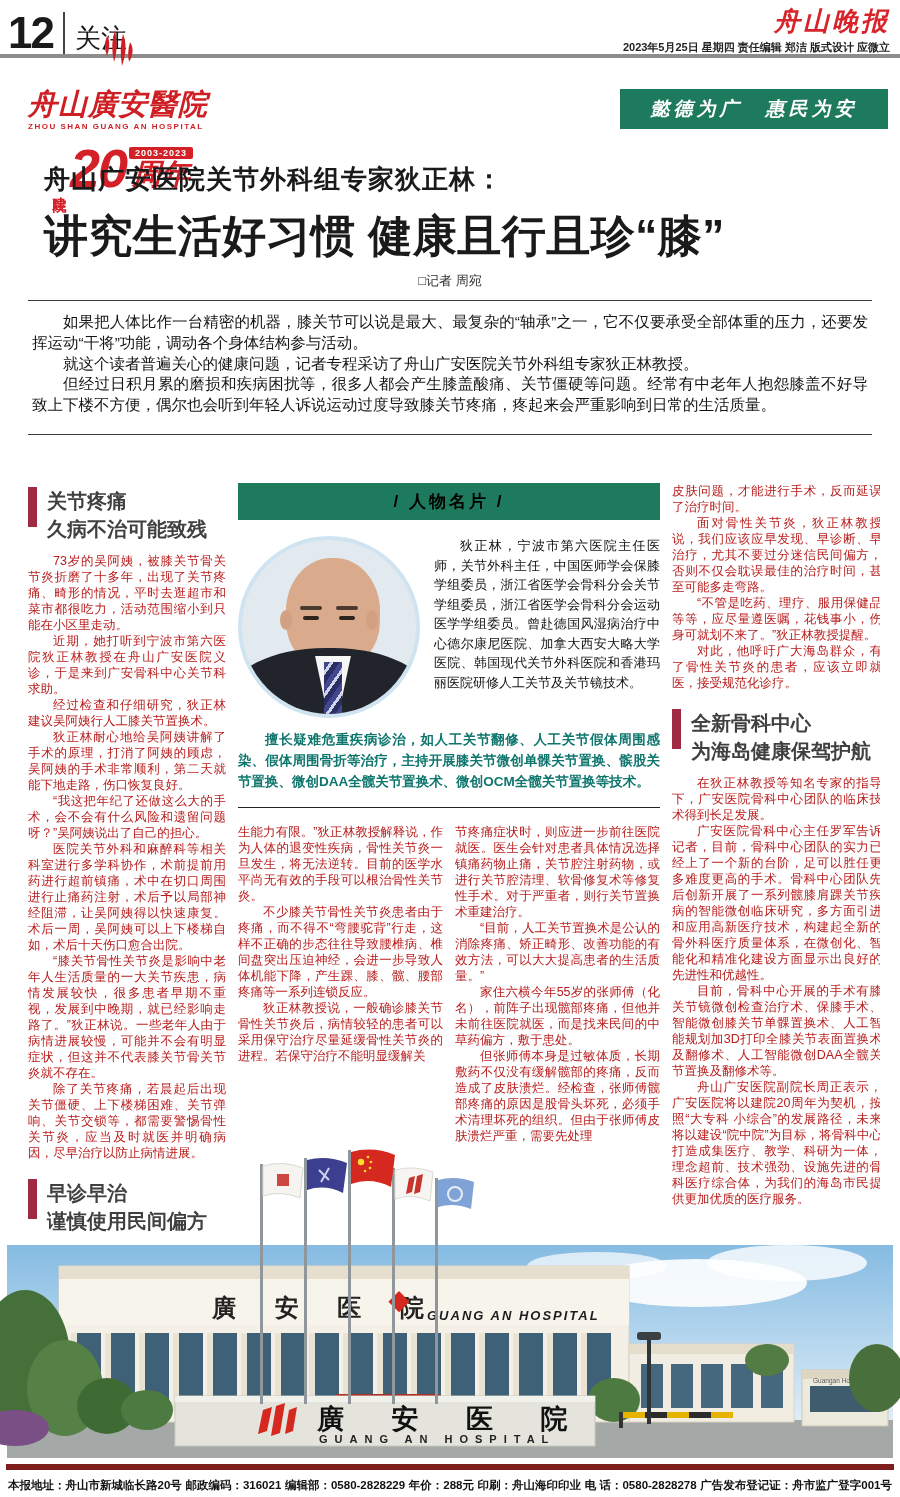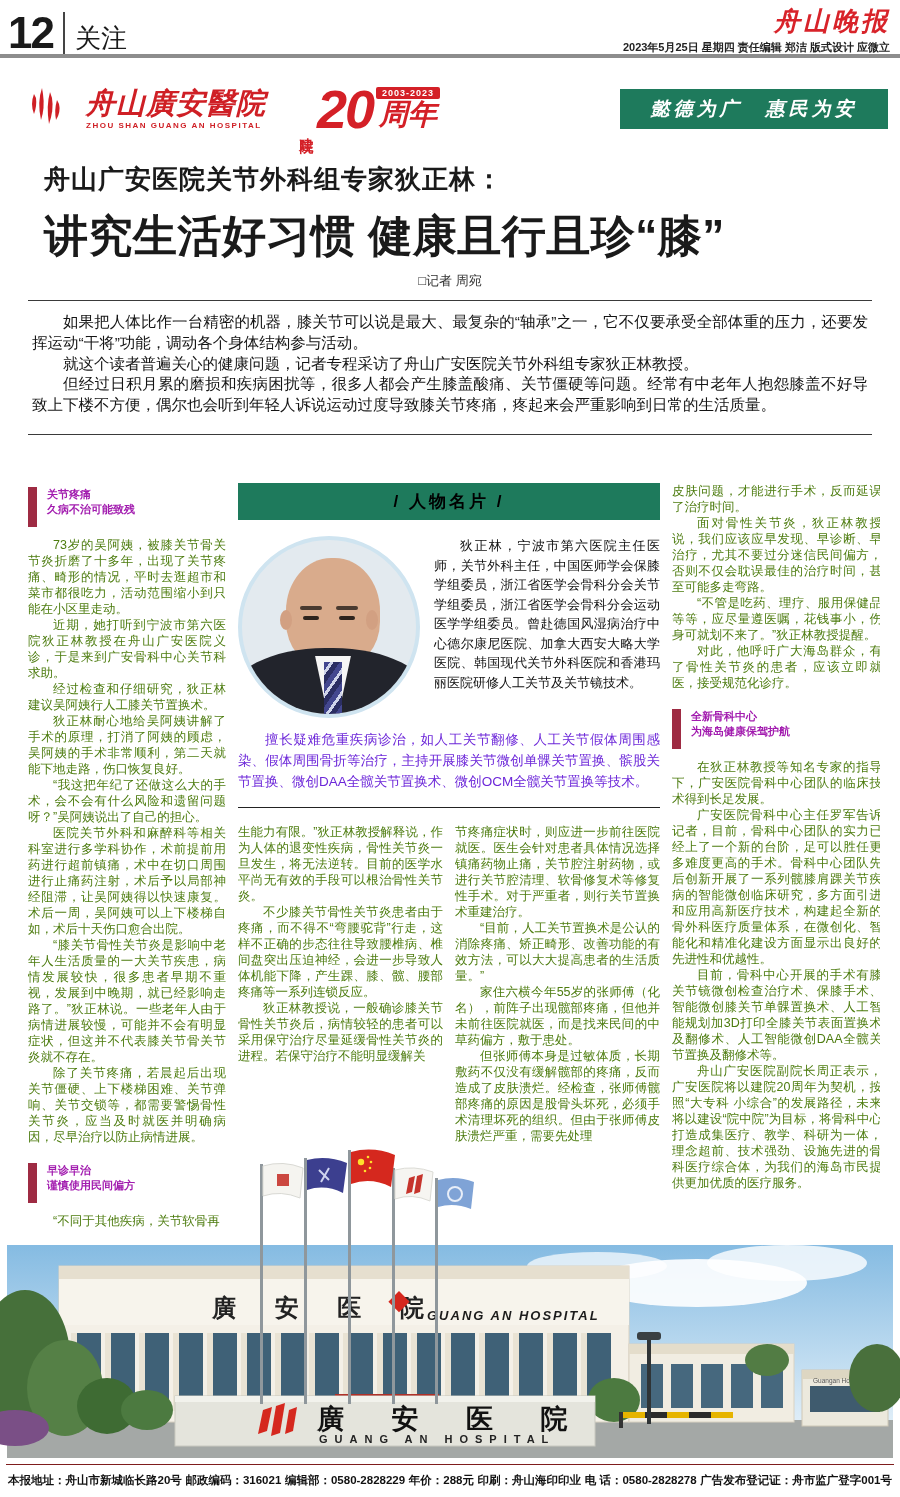--- a/index.html
+++ b/index.html
@@ -11,21 +11,21 @@
   .hdr-left { display:flex; align-items:flex-end; gap:10px; }
   .pageno { font-size:44px; font-weight:700; line-height:0.95; letter-spacing:-2px; }
   .hdr-div { width:2px; height:42px; background:#444; }
   .section-name { font-size:26px; font-weight:400; line-height:1.2; }
   .hdr-right { text-align:right; padding-top:2px; }
   .masthead { color:#d8232a; font-size:26px; font-weight:900; font-style:italic; letter-spacing:3px; line-height:1; }
   .dateline { margin-top:6px; font-size:11px; font-weight:700; color:#222; }
 
   
   .banner { height:88px; padding:14px 12px 0 28px; display:flex; justify-content:space-between; align-items:center; }
-  .brand { display:flex; align-items:center; gap:24px; color:#cf1f25; }
+  .brand { display:flex; align-items:center; gap:16px; color:#cf1f25;flex-direction:column; }
   .brand-icon { width:34px; height:46px; flex:none; }
   .brand-names { display:flex; flex-direction:column; line-height:1; }
   .brand-cn { font-size:29px; font-weight:900; font-style:italic; letter-spacing:1px; }
   .brand-en { font-size:8px; font-weight:700; letter-spacing:1.5px; margin-top:4px; }
   .anniv { display:flex; align-items:flex-end; gap:3px; margin-left:10px; color:#d42027; }
   .jianyuan { writing-mode:vertical-rl; font-size:14px; font-weight:900; line-height:1; padding-bottom:4px; }
   .num20 { font-size:54px; font-weight:900; font-style:italic; line-height:0.8; letter-spacing:-2px; }
   .anniv-right { display:flex; flex-direction:column; align-items:center; }
   .years-badge { background:#d42027; color:#fff; font-size:9px; font-weight:700; padding:1px 6px; border-radius:2px; letter-spacing:1px; }
   .zhounian { font-size:29px; font-weight:900; font-style:italic; line-height:1.1; }
@@ -39,58 +39,58 @@
 
   
   .intro { height:135px; margin:0 28px; border-top:1px solid #3a3a3a; border-bottom:1px solid #3a3a3a; padding:11px 4px; overflow:hidden; }
   .intro p { font-size:15.5px; line-height:1.34; text-indent:2em; color:#141414; text-align:justify; }
 
   
   .grid { height:762px; margin:48px 20px 0 28px; display:flex; gap:12px; overflow:hidden; }
   .colA { width:198px; flex:none; }
   .mid { width:422px; flex:none; }
   .colD { width:210px; flex:none; }
-  .para, .grid p { font-size:12.5px; line-height:1.28; text-align:justify; color:#4d7c0f; }
+  .para, .grid p { font-size:12.5px; line-height:1.28; text-align:justify; color:#b91c1c; }
   .ind p { text-indent:2em; }
   .noind p:first-child { text-indent:0; }
 
   .sec-head { display:flex; gap:10px; align-items:flex-start; margin:4px 0 10px; }
   .sec-head.later { margin-top:18px; }
   .sec-bar { width:9px; height:40px; background:#9e2b43; flex:none; }
-  .sec-titles { font-size:11px; font-weight:800; line-height:1.4; color:#a21caf; }
+  .sec-titles { font-size:20px; font-weight:800; line-height:1.4; color:#404040; }
 
   
   .pcard { margin-bottom:16px; }
   .pcard-bar { background:#1e7a5c; color:#000000; text-align:center; font-size:17px; font-weight:800; letter-spacing:3px; padding:7px 0; }
   .pcard-body { display:flex; gap:14px; margin-top:16px; }
   .portrait { width:182px; height:182px; border-radius:50%; border:4px solid #cfe4f0; background:#e3eaef; position:relative; overflow:hidden; flex:none; }
   .po-suit { position:absolute; left:-14px; right:-14px; bottom:-38px; height:104px; background:#22242c; border-radius:48% 48% 0 0; }
   .po-shirt { position:absolute; left:63px; bottom:0; width:56px; height:58px; background:#f6f6f6; clip-path:polygon(18% 0,82% 0,60% 100%,40% 100%); }
   .po-tie { position:absolute; left:82px; bottom:0; width:18px; height:52px; background:repeating-linear-gradient(125deg,#43478f 0 5px,#cfd4ea 5px 8px,#2b2e63 8px 13px); }
   .po-neck { position:absolute; left:74px; top:112px; width:34px; height:24px; background:#d2a082; }
   .po-head { position:absolute; left:44px; top:18px; width:94px; height:110px; background:#d9ab8c; border-radius:48% 48% 42% 42%; }
   .po-ear { position:absolute; top:70px; width:12px; height:20px; background:#d2a082; border-radius:50%; }
   .po-ear.l { left:38px; } .po-ear.r { right:38px; }
   .po-brow { position:absolute; top:66px; width:22px; height:4px; background:#4a3a30; border-radius:2px; }
   .po-brow.l { left:58px; } .po-brow.r { right:58px; }
   .po-eye { position:absolute; top:76px; width:16px; height:4px; background:#2e241e; border-radius:2px; }
   .po-eye.l { left:61px; } .po-eye.r { right:61px; }
   .po-mouth { position:absolute; top:110px; left:79px; width:24px; height:3px; background:#a0705c; border-radius:2px; }
   .bio { flex:1; font-size:13px; line-height:1.5; text-align:justify; color:#101010; text-indent:2em; }
-  .specialty { margin-top:12px; font-size:13.5px; font-weight:400; line-height:1.55; text-indent:2em; text-align:justify; color:#6d28d9; }
+  .specialty { margin-top:12px; font-size:13.5px; font-weight:700; line-height:1.55; text-indent:2em; text-align:justify; color:#0f766e; }
   .card-rule { border-top:1.5px solid #222; margin:14px 0 12px; }
   .mid-cols { display:flex; gap:12px; }
   .mid-cols > div { flex:1; }
 
   
   .photo-wrap { position:relative; width:886px; height:213px; margin-left:7px; margin-top:0; }
   .photo-wrap svg { display:block; position:absolute; left:0; bottom:0; overflow:visible; }
 
   
-  .pfooter { margin:6px 6px 0; border-top:1px solid #7f1d1d; padding:8px 2px 0; display:flex; justify-content:space-between; }
+  .pfooter { margin:6px 6px 0; border-top:6px solid #7f1d1d; padding:8px 2px 0; display:flex; justify-content:space-between; }
   .pfooter span { font-size:11.5px; font-weight:700; color:#111; white-space:nowrap; }
 </style>
 </head>
 <body>
 
 <div class="page">
 
   <div class="hdr">
     <div class="hdr-left">
       <div class="pageno">12</div>

